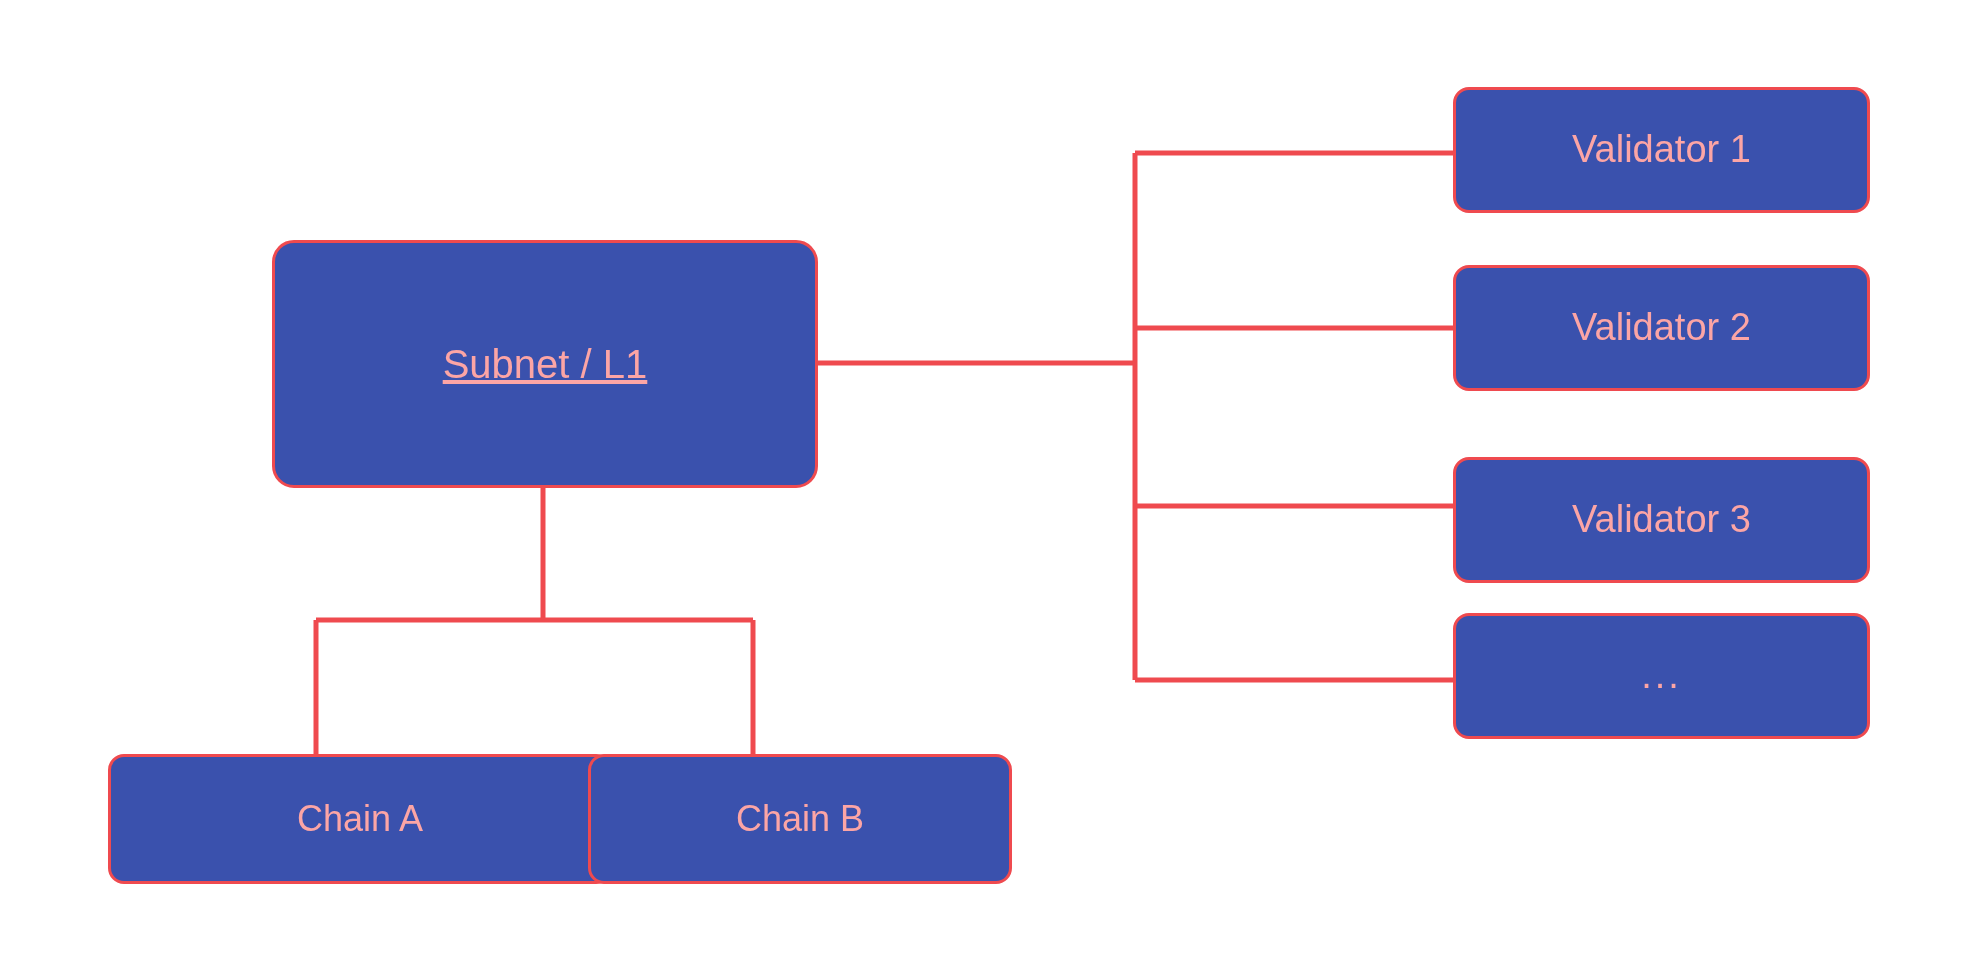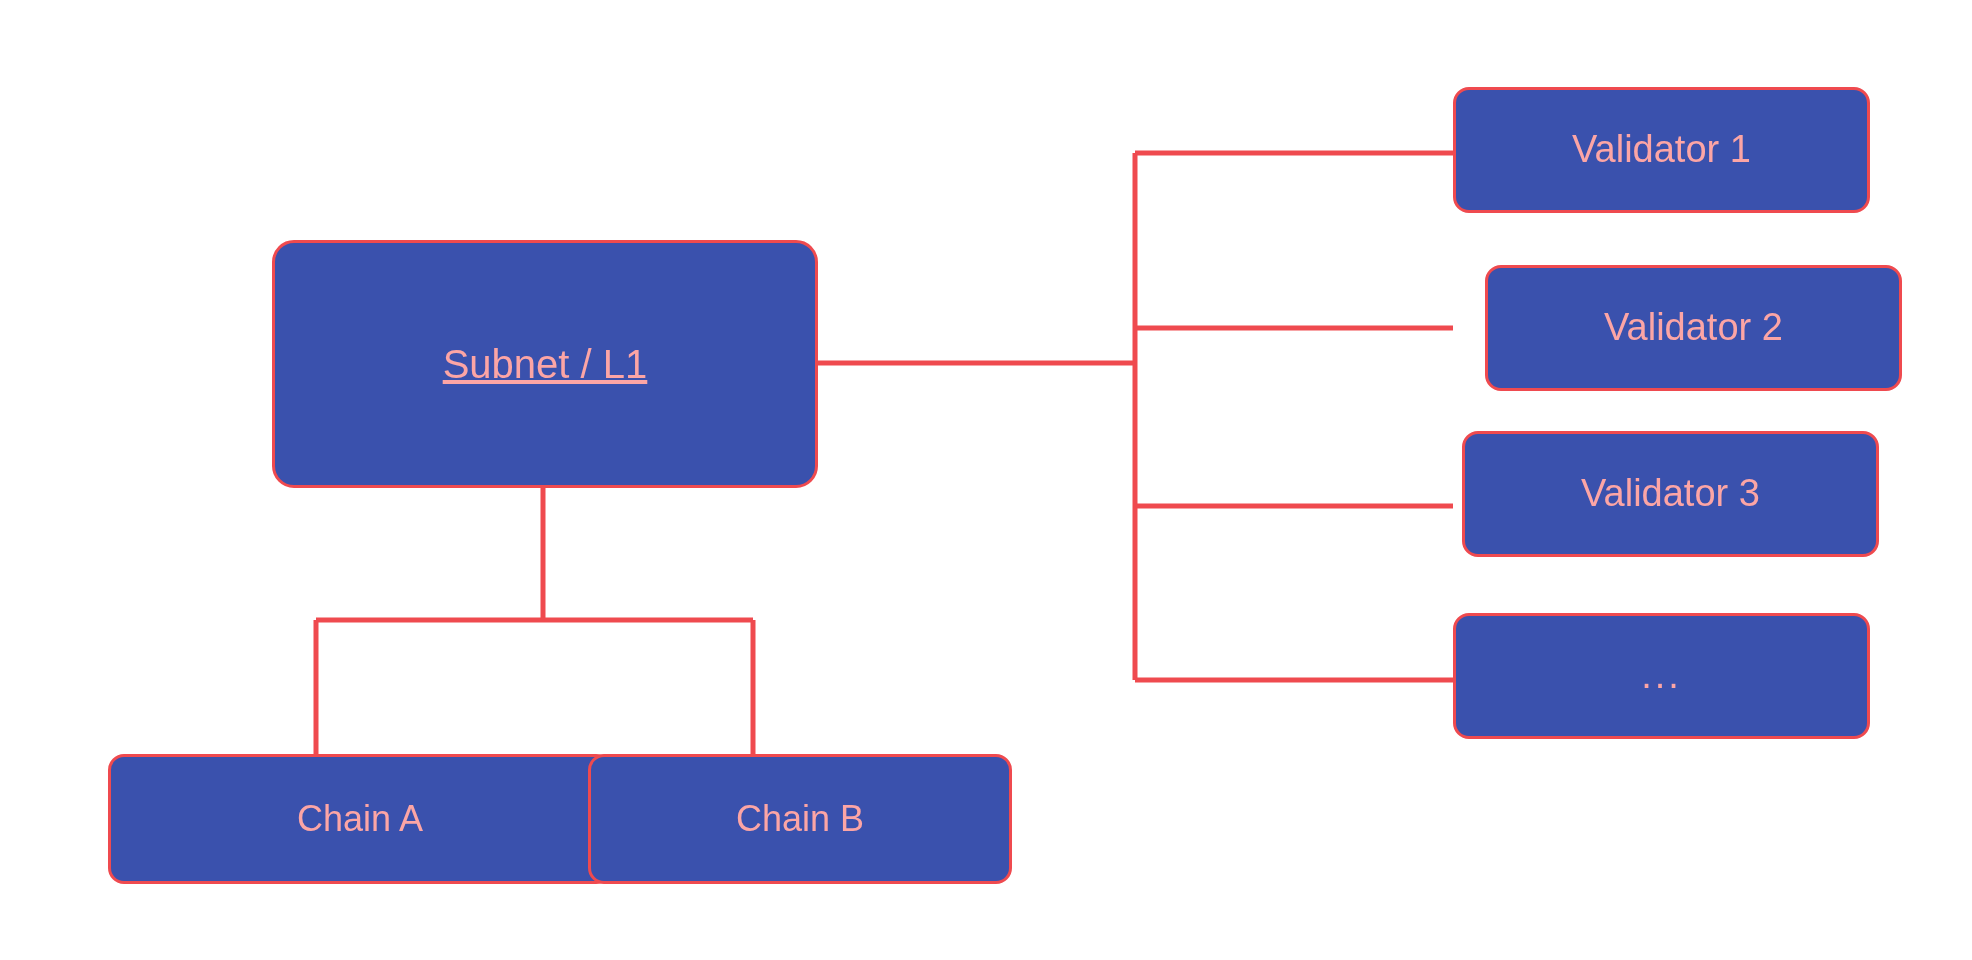--- a/index.html
+++ b/index.html
@@ -71,22 +71,22 @@
   #node-chain-b .node-label { font-size: 36px; }
 
   .validator {
     left: 1453px;
     width: 417px;
     height: 126px;
   }
   .validator .node-label { font-size: 38px; }
 
   #node-validator-1 { top: 87px; }
-  #node-validator-2 { top: 265px; margin-left: 32px; }
-  #node-validator-3 { top: 431px; margin-left: 9px; }
+  #node-validator-2 { top: 265px; }
+  #node-validator-3 { top: 457px; }
   #node-validator-more { top: 613px; }
   #node-validator-more .node-label {
     font-size: 38px;
     letter-spacing: 3px;
   }
 </style>
 </head>
 <body>
 
 <div id="canvas">

